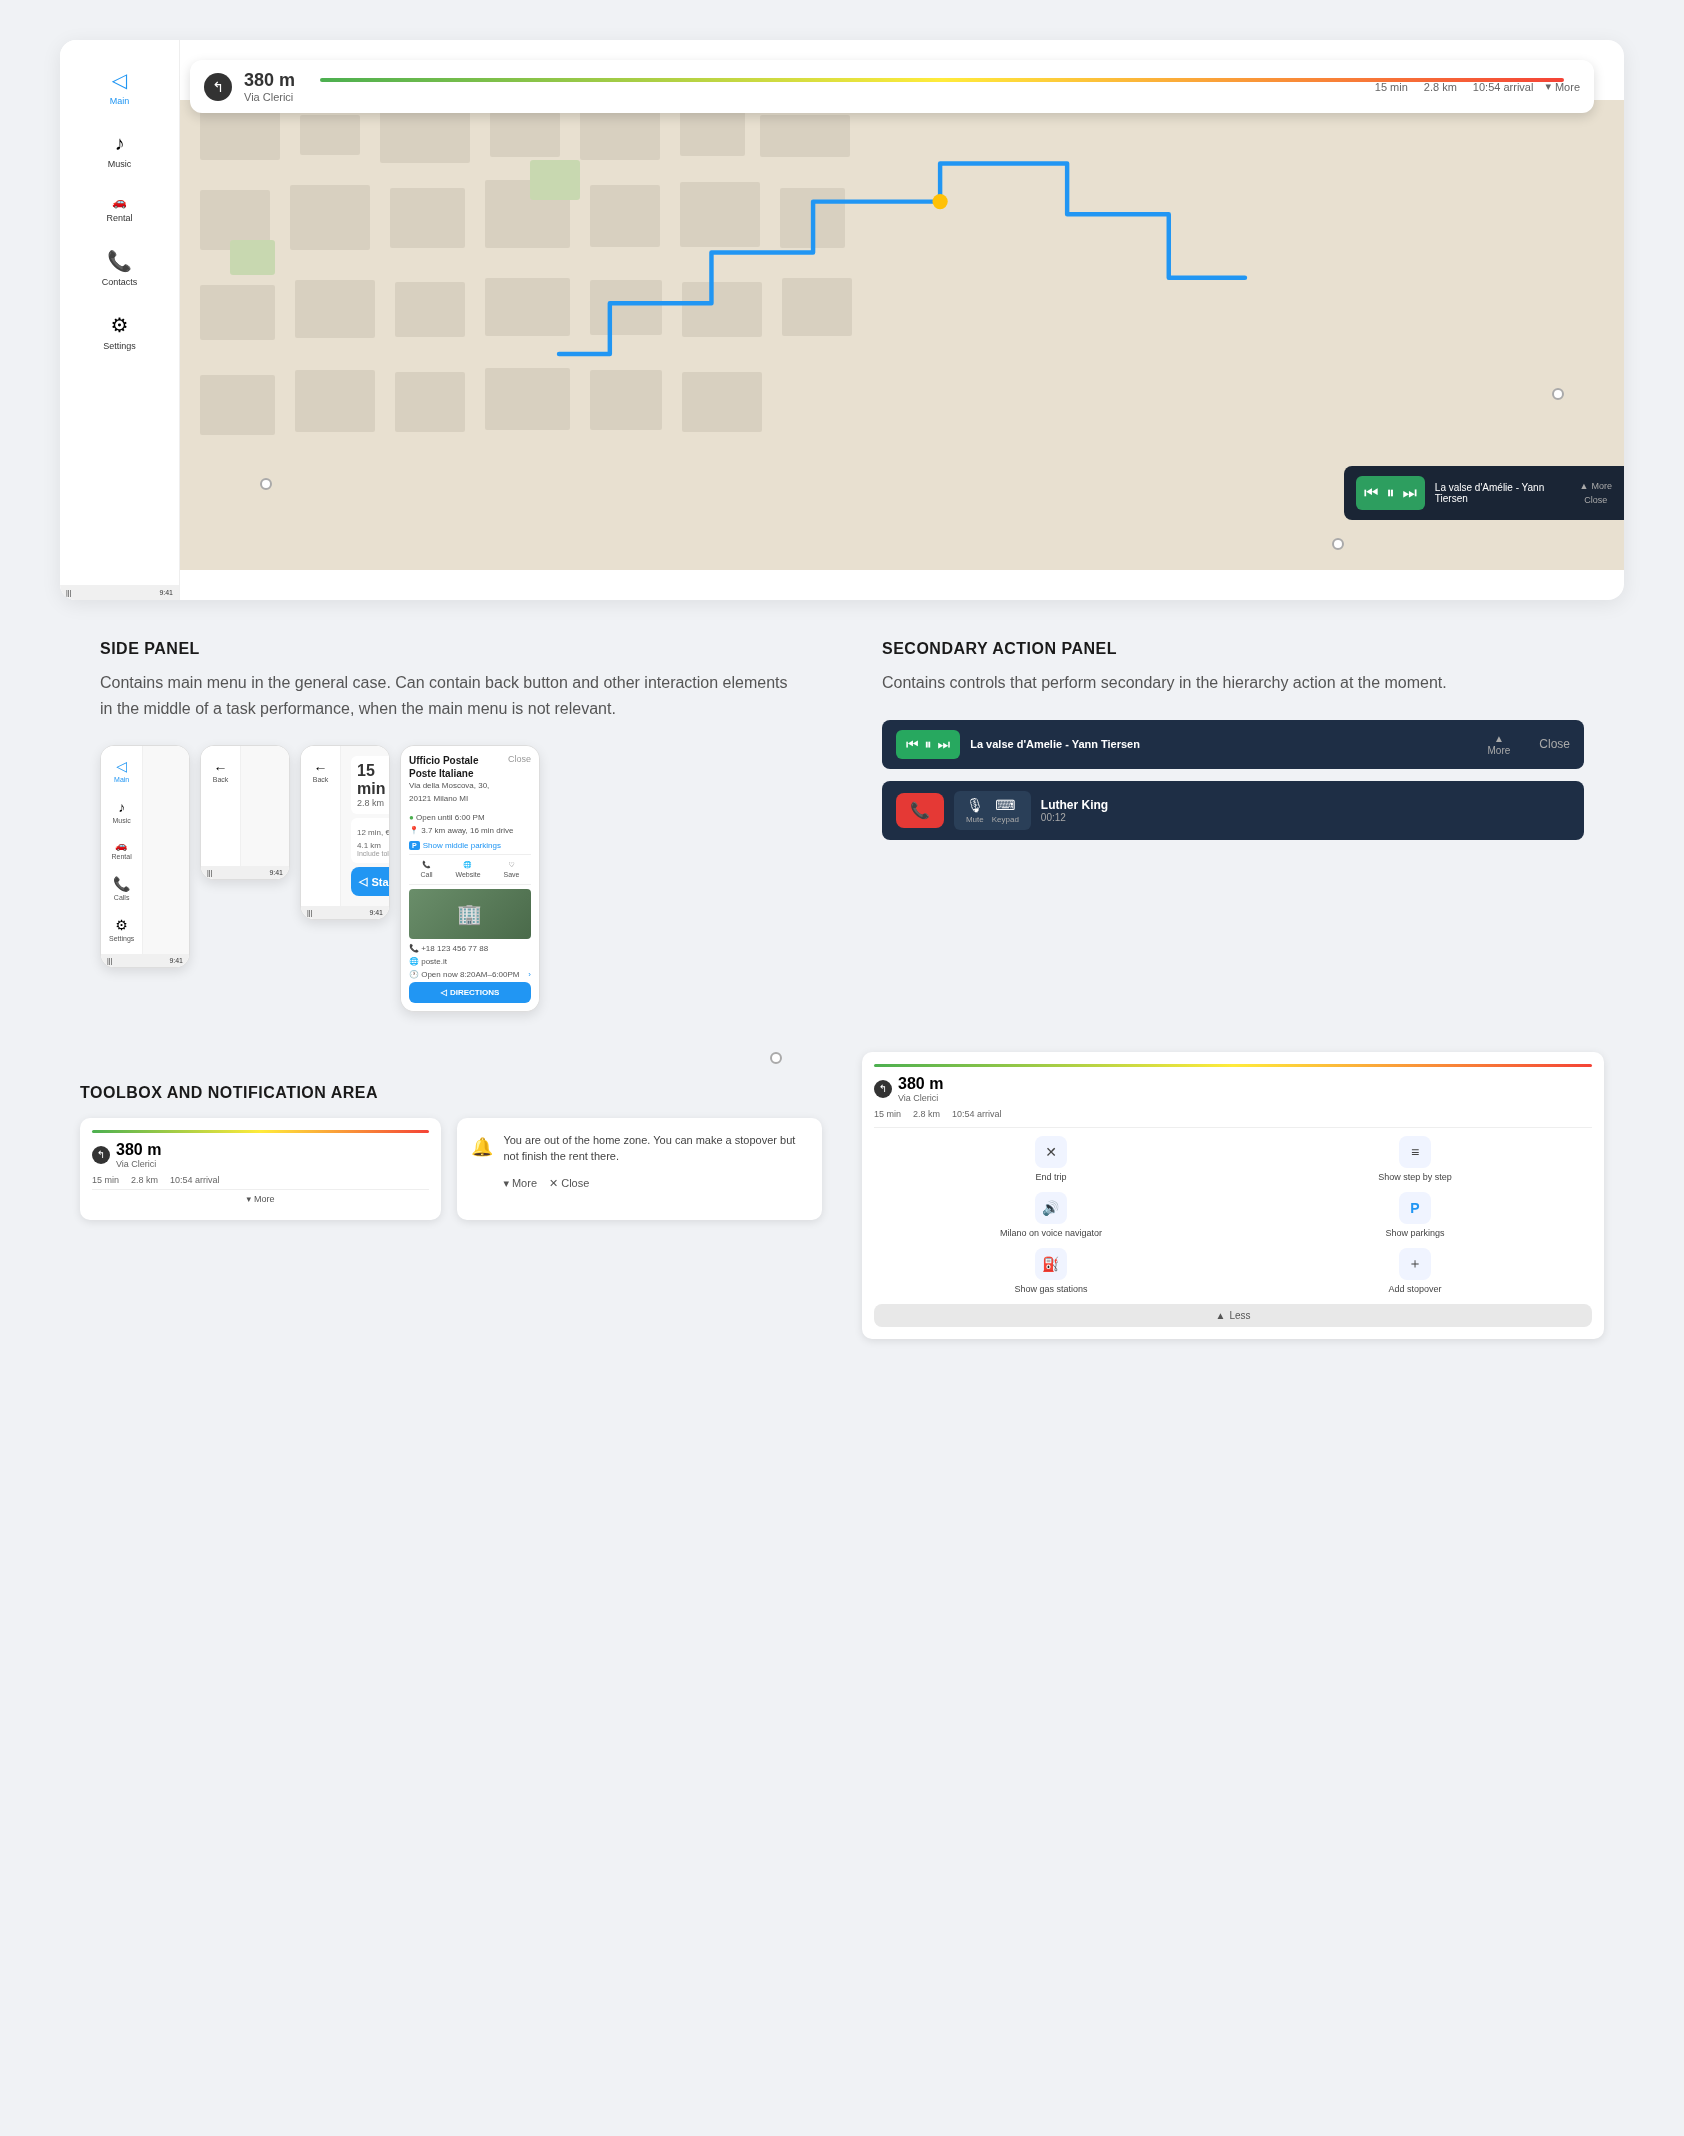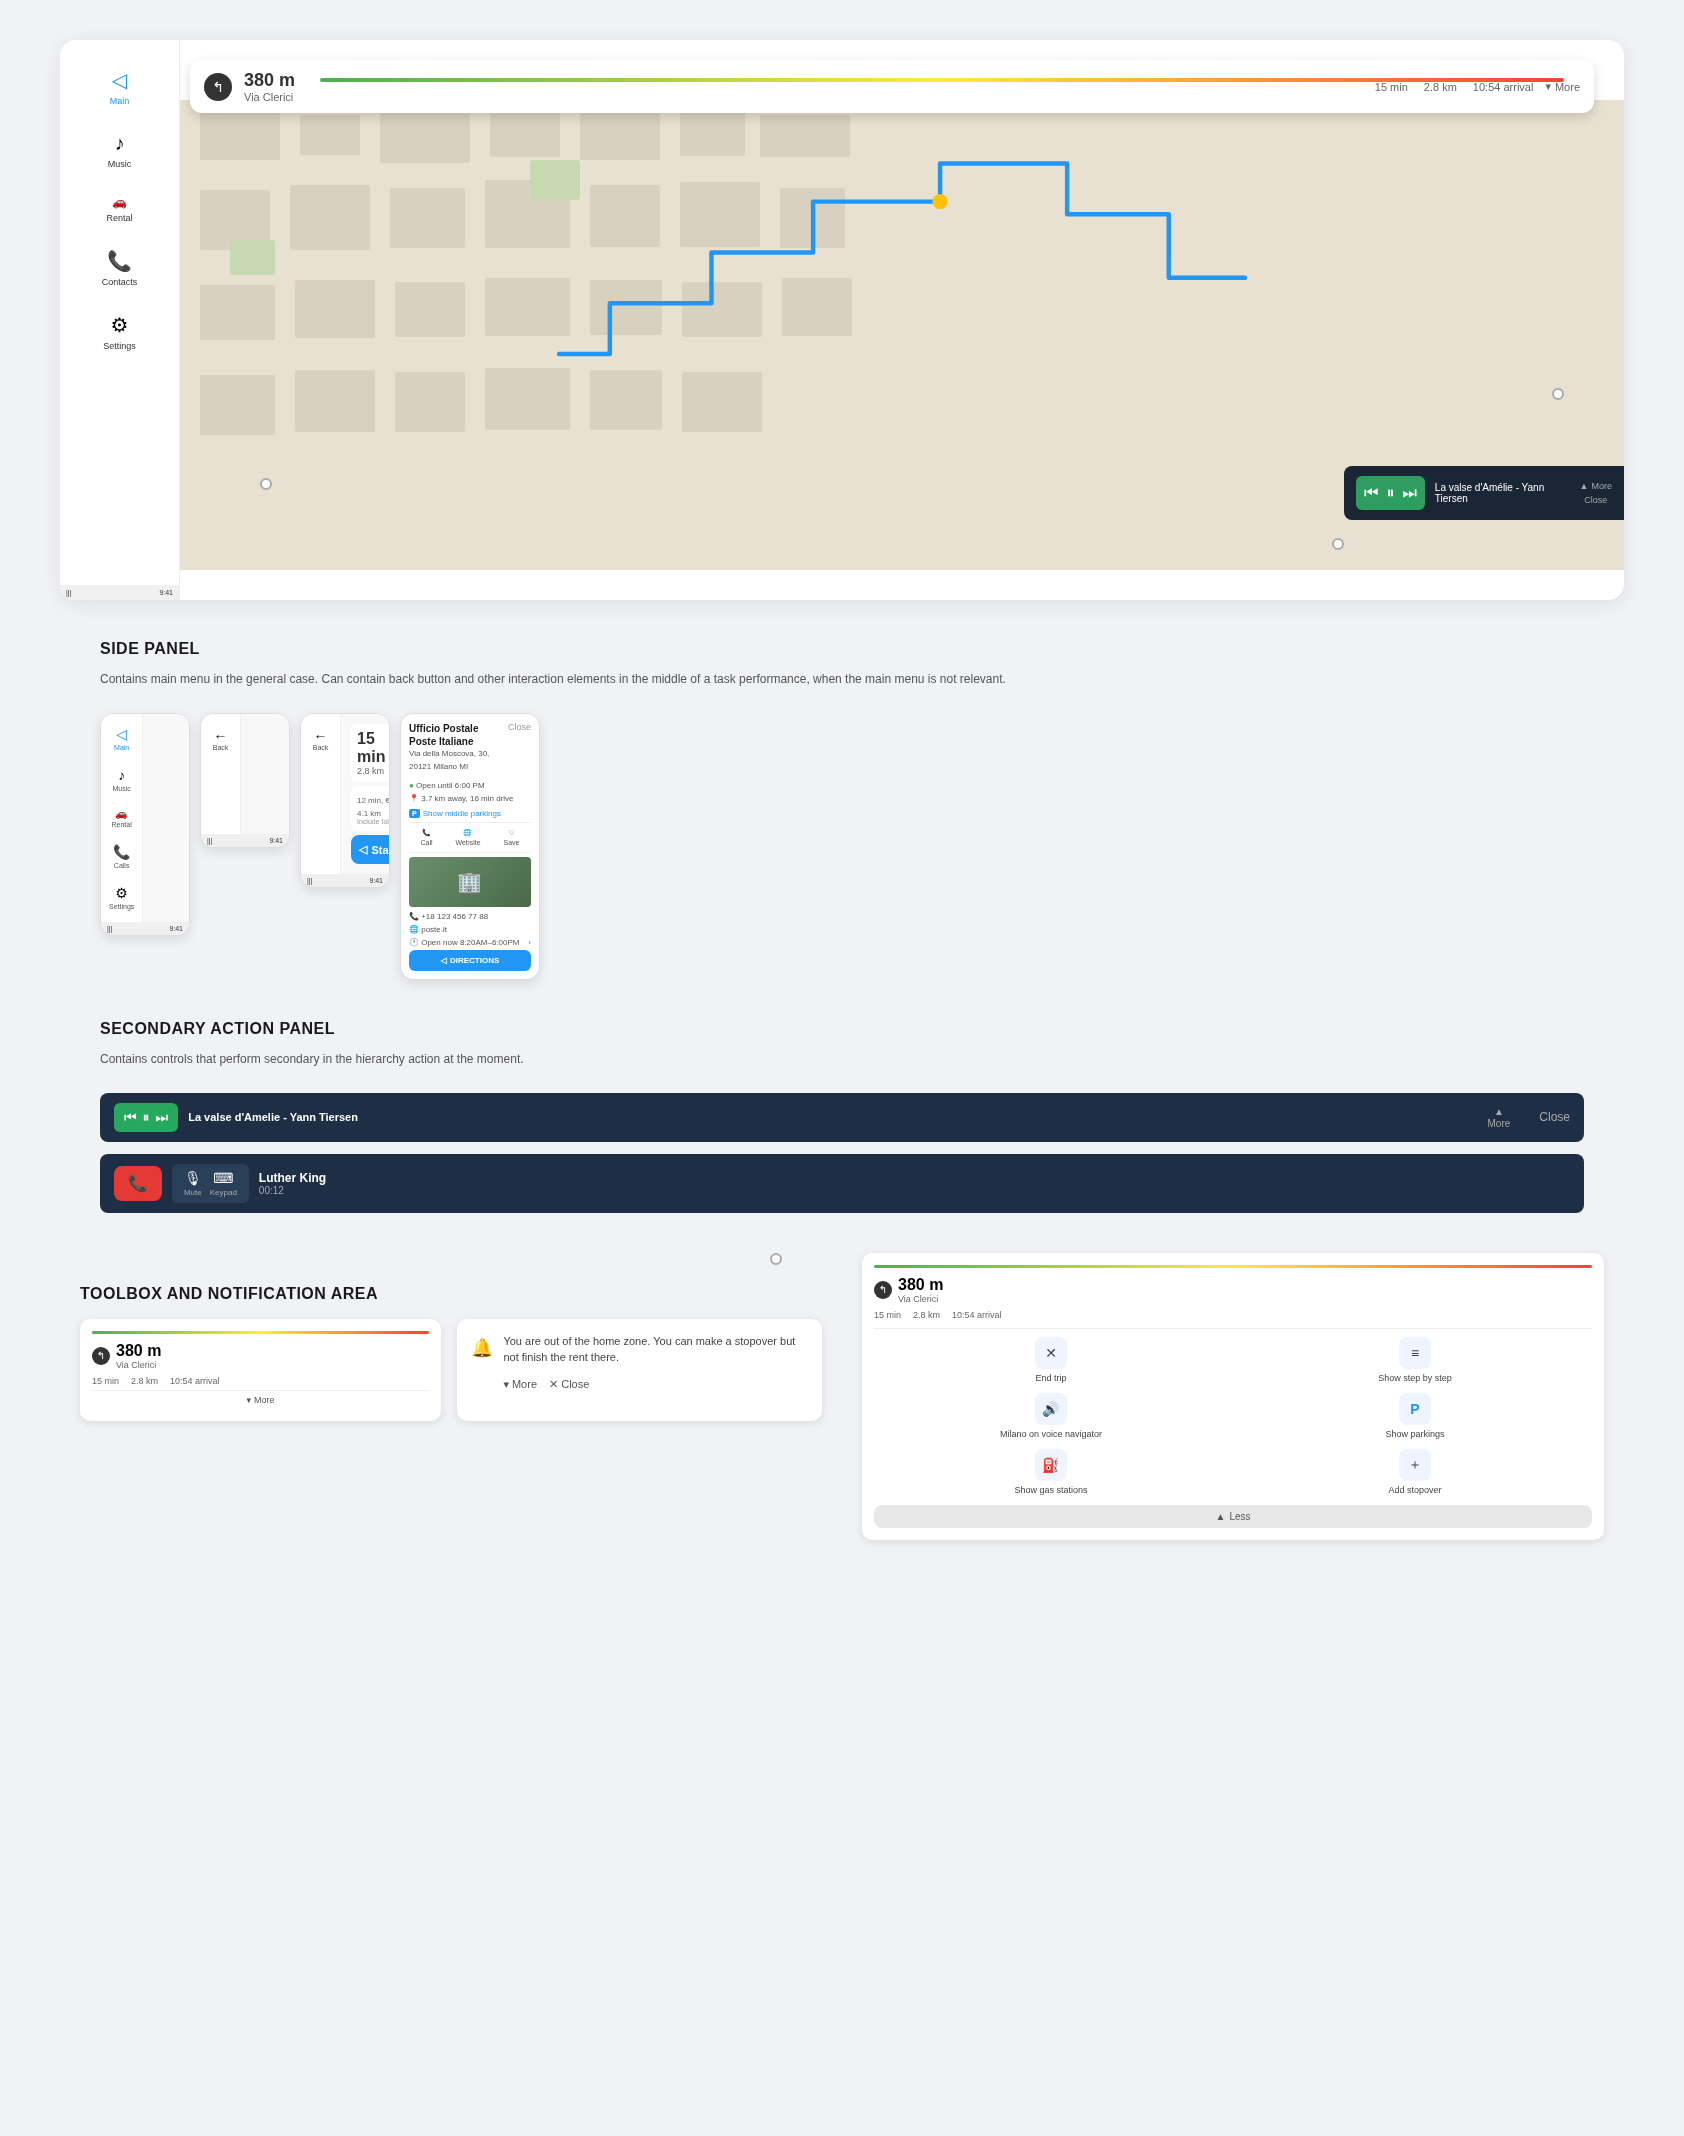--- a/index.html
+++ b/index.html
@@ -168,21 +168,21 @@
     .section-title {
       font-size: 16px;
       font-weight: 800;
       color: #1a1a1a;
       letter-spacing: 0.5px;
       margin-bottom: 12px;
       text-transform: uppercase;
     }
 
     .section-desc {
-      font-size: 12px;
+      font-size: 16px;
       color: #555;
       line-height: 1.6;
       margin-bottom: 24px;
     }
 
     .phone-mockup {
       width: 90px;
       background: #f5f5f5;
       border-radius: 14px;
       overflow: hidden;
@@ -734,21 +734,21 @@
       background: white;
     }
 
     
     .main-layout {
       padding: 40px 80px;
     }
 
     .top-annotations {
       display: grid;
-      grid-template-columns: 1fr;
+      grid-template-columns: 1fr 1fr;
       gap: 40px;
       margin-bottom: 40px;
     }
 
     .bottom-section {
       margin-top: 20px;
     }
 
     .bottom-annotations {
       display: grid;

